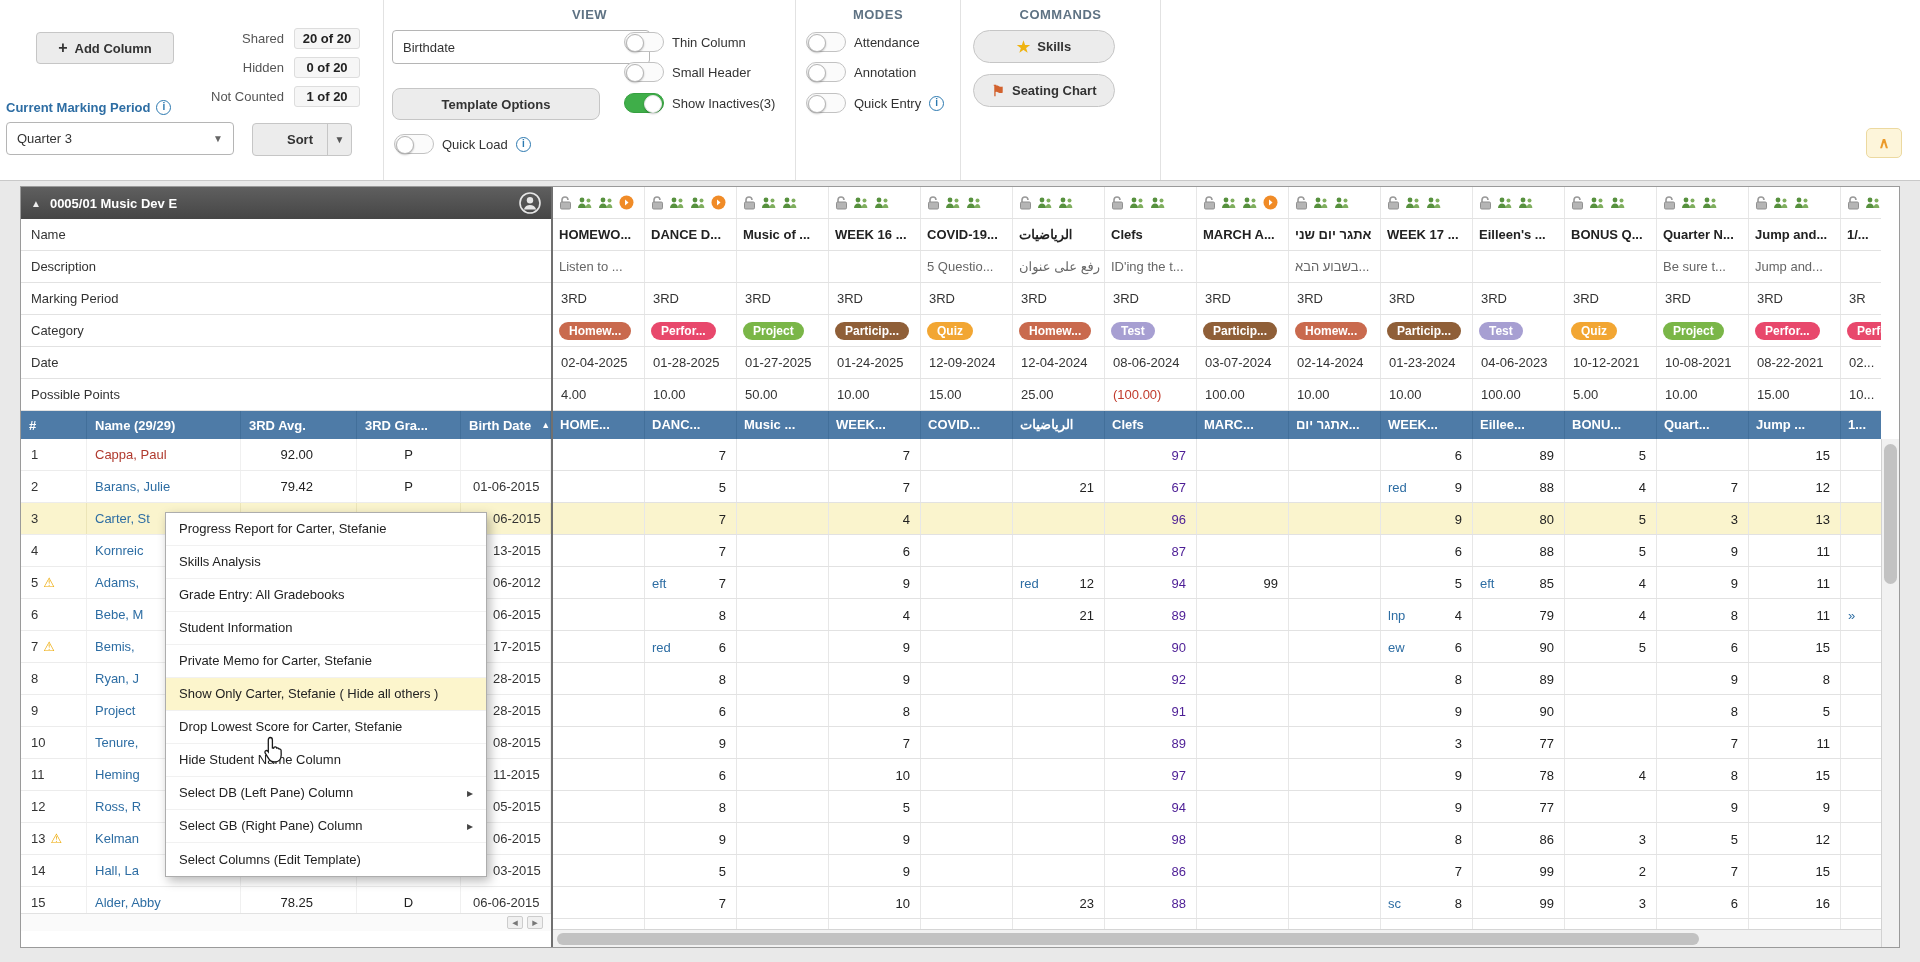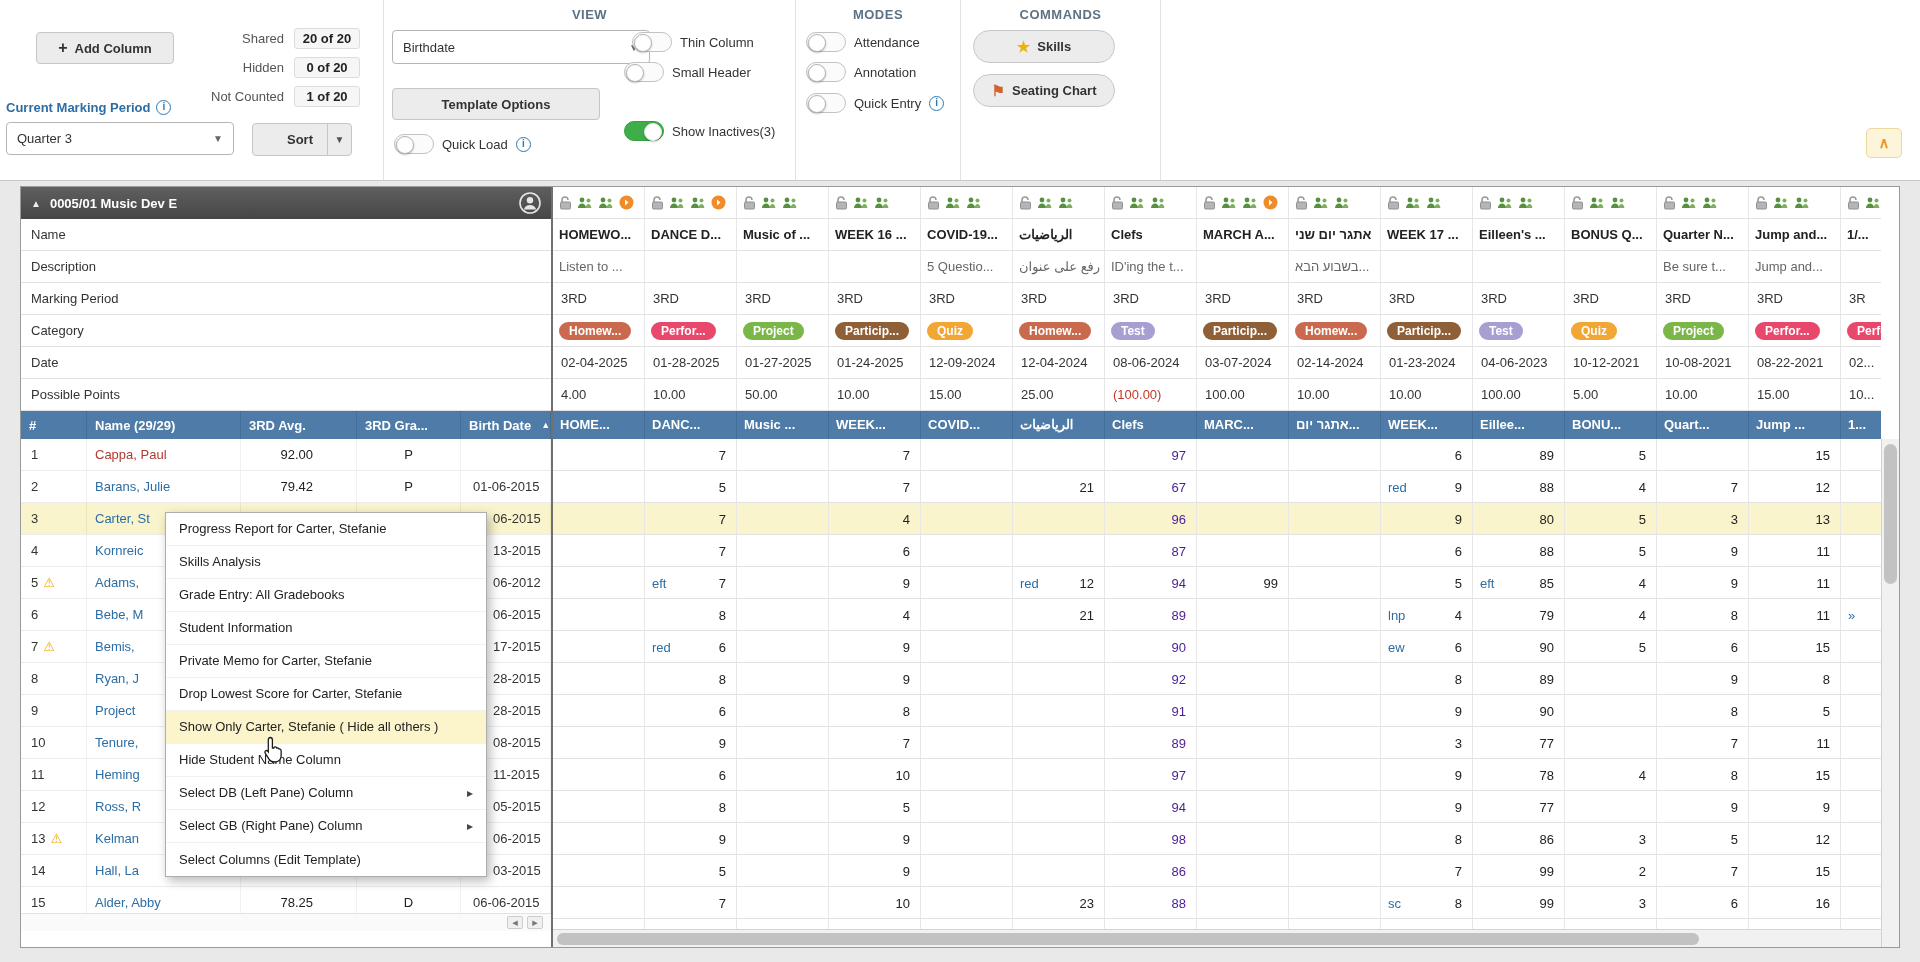--- a/index.html
+++ b/index.html
@@ -24,21 +24,21 @@
   .stat-value { width:66px; margin-left:10px; text-align:center; font-size:13px; font-weight:bold; color:#222; background:#f6f6f6; border:1px solid #ddd; border-radius:3px; padding:2px 0; }
   .cmp { position:absolute; left:6px; top:100px; color:#2d6da3; font-size:13px; font-weight:bold; display:flex; align-items:center; gap:6px; cursor:pointer; }
   .info { display:inline-block; width:15px; height:15px; border-radius:50%; border:1.5px solid #2c79b0; color:#2c79b0; font-size:10px; font-weight:bold; text-align:center; line-height:12px; font-style:normal; }
   .dd { background:#fff; border:1px solid #b5b5b5; border-radius:4px; font-size:13px; color:#333; display:flex; align-items:center; padding:0 10px; cursor:pointer; }
   .dd .caret { margin-left:auto; color:#666; font-size:10px; }
   .quarter-dd { position:absolute; left:6px; top:122px; width:228px; height:33px; }
   .sortbtn { position:absolute; left:252px; top:123px; width:100px; height:33px; background:#ececec; border:1px solid #c6c6c6; border-radius:4px; display:flex; align-items:stretch; cursor:pointer; }
   .sort-main { flex:1; display:flex; align-items:center; justify-content:center; font-size:13px; font-weight:bold; color:#333;margin-left:20px; }
   .sort-caret { width:24px; border-left:1px solid #c6c6c6; display:flex; align-items:center; justify-content:center; font-size:10px; color:#555; }
   .view-dd { position:absolute; left:8px; top:30px; width:258px; height:34px; }
-  .tmpl-btn { position:absolute; left:8px; top:88px; width:208px; height:32px; }
+  .tmpl-btn { position:absolute; left:8px; top:88px; width:208px; height:32px;border-radius:8px; }
   .tg-row { position:absolute; display:flex; align-items:center; gap:8px; font-size:13px; color:#333; }
   .tg { width:40px; height:20px; border-radius:10px; position:relative; border:1px solid #c2c2c2; background:#fbfbfb; flex:none; cursor:pointer; }
   .tg::after { content:""; position:absolute; top:1px; left:1px; width:16px; height:16px; border-radius:50%; background:#fff; border:1px solid #b5b5b5; box-shadow:0 1px 2px rgba(0,0,0,.25); }
   .tg[data-state="on"] { background:#3fae49; border-color:#36a040; }
   .tg[data-state="on"]::after { left:auto; right:1px; border-color:#e8e8e8; }
   .cmd-btn { border-radius:17px; position:absolute; left:12px; width:142px; height:33px; }
   .star-ic { color:#efb310; font-size:15px; }
   .flag-ic { color:#d2622e; font-size:15px; }
   .collapse-btn { position:absolute; right:18px; top:128px; width:36px; height:30px; background:#fdf5da; border:1px solid #ecd9a0; border-radius:5px; color:#eb9a2a; font-weight:bold; font-size:15px; display:flex; align-items:center; justify-content:center; cursor:pointer; }
 
@@ -150,29 +150,29 @@
       <span class="caret">▼</span>
     </div>
     <button class="btn tmpl-btn">
       <span>Template Options</span>
     </button>
     <div class="tg-row" style="left:10px; top:134px;">
       <span class="tg" data-state="off"></span>
       <span>Quick Load</span>
       <span class="info">i</span>
     </div>
-    <div class="tg-row" style="left:240px; top:32px;margin-left:8px;">
+    <div class="tg-row" style="left:240px; top:32px;">
       <span class="tg" data-state="off"></span>
       <span>Thin Column</span>
     </div>
     <div class="tg-row" style="left:240px; top:62px;">
       <span class="tg" data-state="off"></span>
       <span>Small Header</span>
     </div>
-    <div class="tg-row" style="left:240px; top:93px;margin-top:28px;">
+    <div class="tg-row" style="left:240px; top:93px;">
       <span class="tg" data-state="on"></span>
       <span>Show Inactives(3)</span>
     </div>
   </div>
 
   <div class="tb-sec sec-modes">
     <div class="tb-title">MODES</div>
     <div class="tg-row" style="left:10px; top:32px;">
       <span class="tg" data-state="off"></span>
       <span>Attendance</span>
@@ -1444,25 +1444,25 @@
     </div>
     <div class="cmenu-item">
       <span>Grade Entry: All Gradebooks</span>
     </div>
     <div class="cmenu-item">
       <span>Student Information</span>
     </div>
     <div class="cmenu-item">
       <span>Private Memo for Carter, Stefanie</span>
     </div>
+    <div class="cmenu-item hl">
+      <span>Show Only Carter, Stefanie ( Hide all others )</span>
+    </div>
     <div class="cmenu-item">
       <span>Drop Lowest Score for Carter, Stefanie</span>
-    </div>
-    <div class="cmenu-item hl">
-      <span>Show Only Carter, Stefanie ( Hide all others )</span>
     </div>
     <div class="cmenu-item">
       <span>Hide Student Name Column</span>
     </div>
     <div class="cmenu-item">
       <span>Select DB (Left Pane) Column</span>
       <span class="sub-arrow">▸</span>
     </div>
     <div class="cmenu-item">
       <span>Select GB (Right Pane) Column</span>

